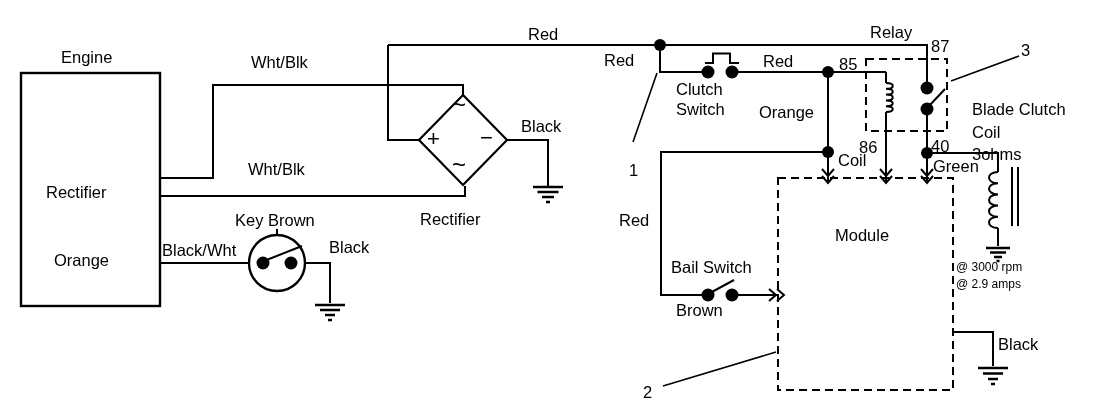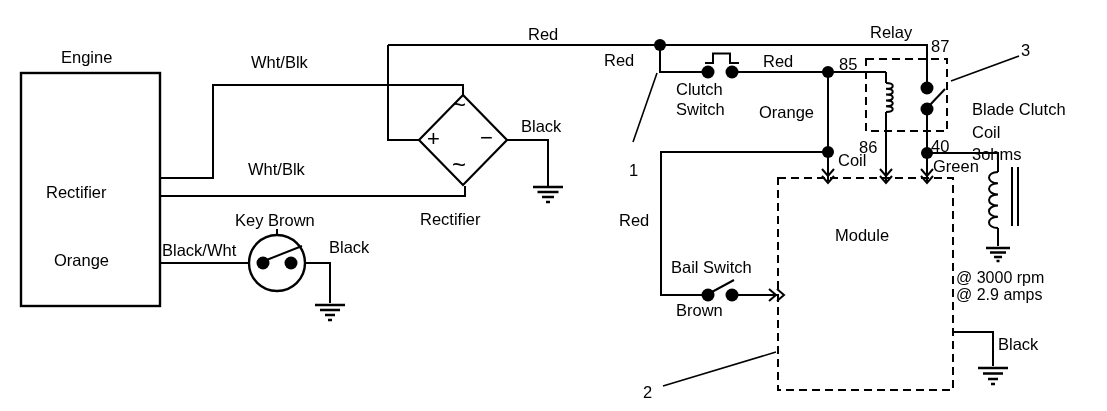--- a/index.html
+++ b/index.html
@@ -4,21 +4,21 @@
 <style>
   html,body{margin:0;padding:0;background:#fff;}
   #stage{position:relative;width:1107px;height:411px;background:#fff;overflow:hidden;
          font-family:"Liberation Sans",sans-serif;color:#000;}
   #wires{position:absolute;left:0;top:0;}
   .lbl{position:absolute;font-size:16.5px;line-height:1.12;white-space:nowrap;color:#000;}
   .wrap{white-space:normal;}
   .ctr{text-align:left;margin-top:9px;}
   .blade-block{left:972px;top:89px;width:132px;line-height:22.5px;}
   .blade-block span{display:block;}
-  .spec-block{left:956px;top:261px;width:118px;line-height:16.8px;font-size:16px;}
+  .spec-block{left:956px;top:250px;width:118px;line-height:16.8px;font-size:12px;}
   .spec-block span{display:block;}
   .sym{position:absolute;color:#000;line-height:1;}
 </style>
 </head>
 <body>
 
 <div id="stage">
 
   <svg id="wires" width="1107" height="411" viewBox="0 0 1107 411">
     <g stroke="#000" stroke-width="2" fill="none">

